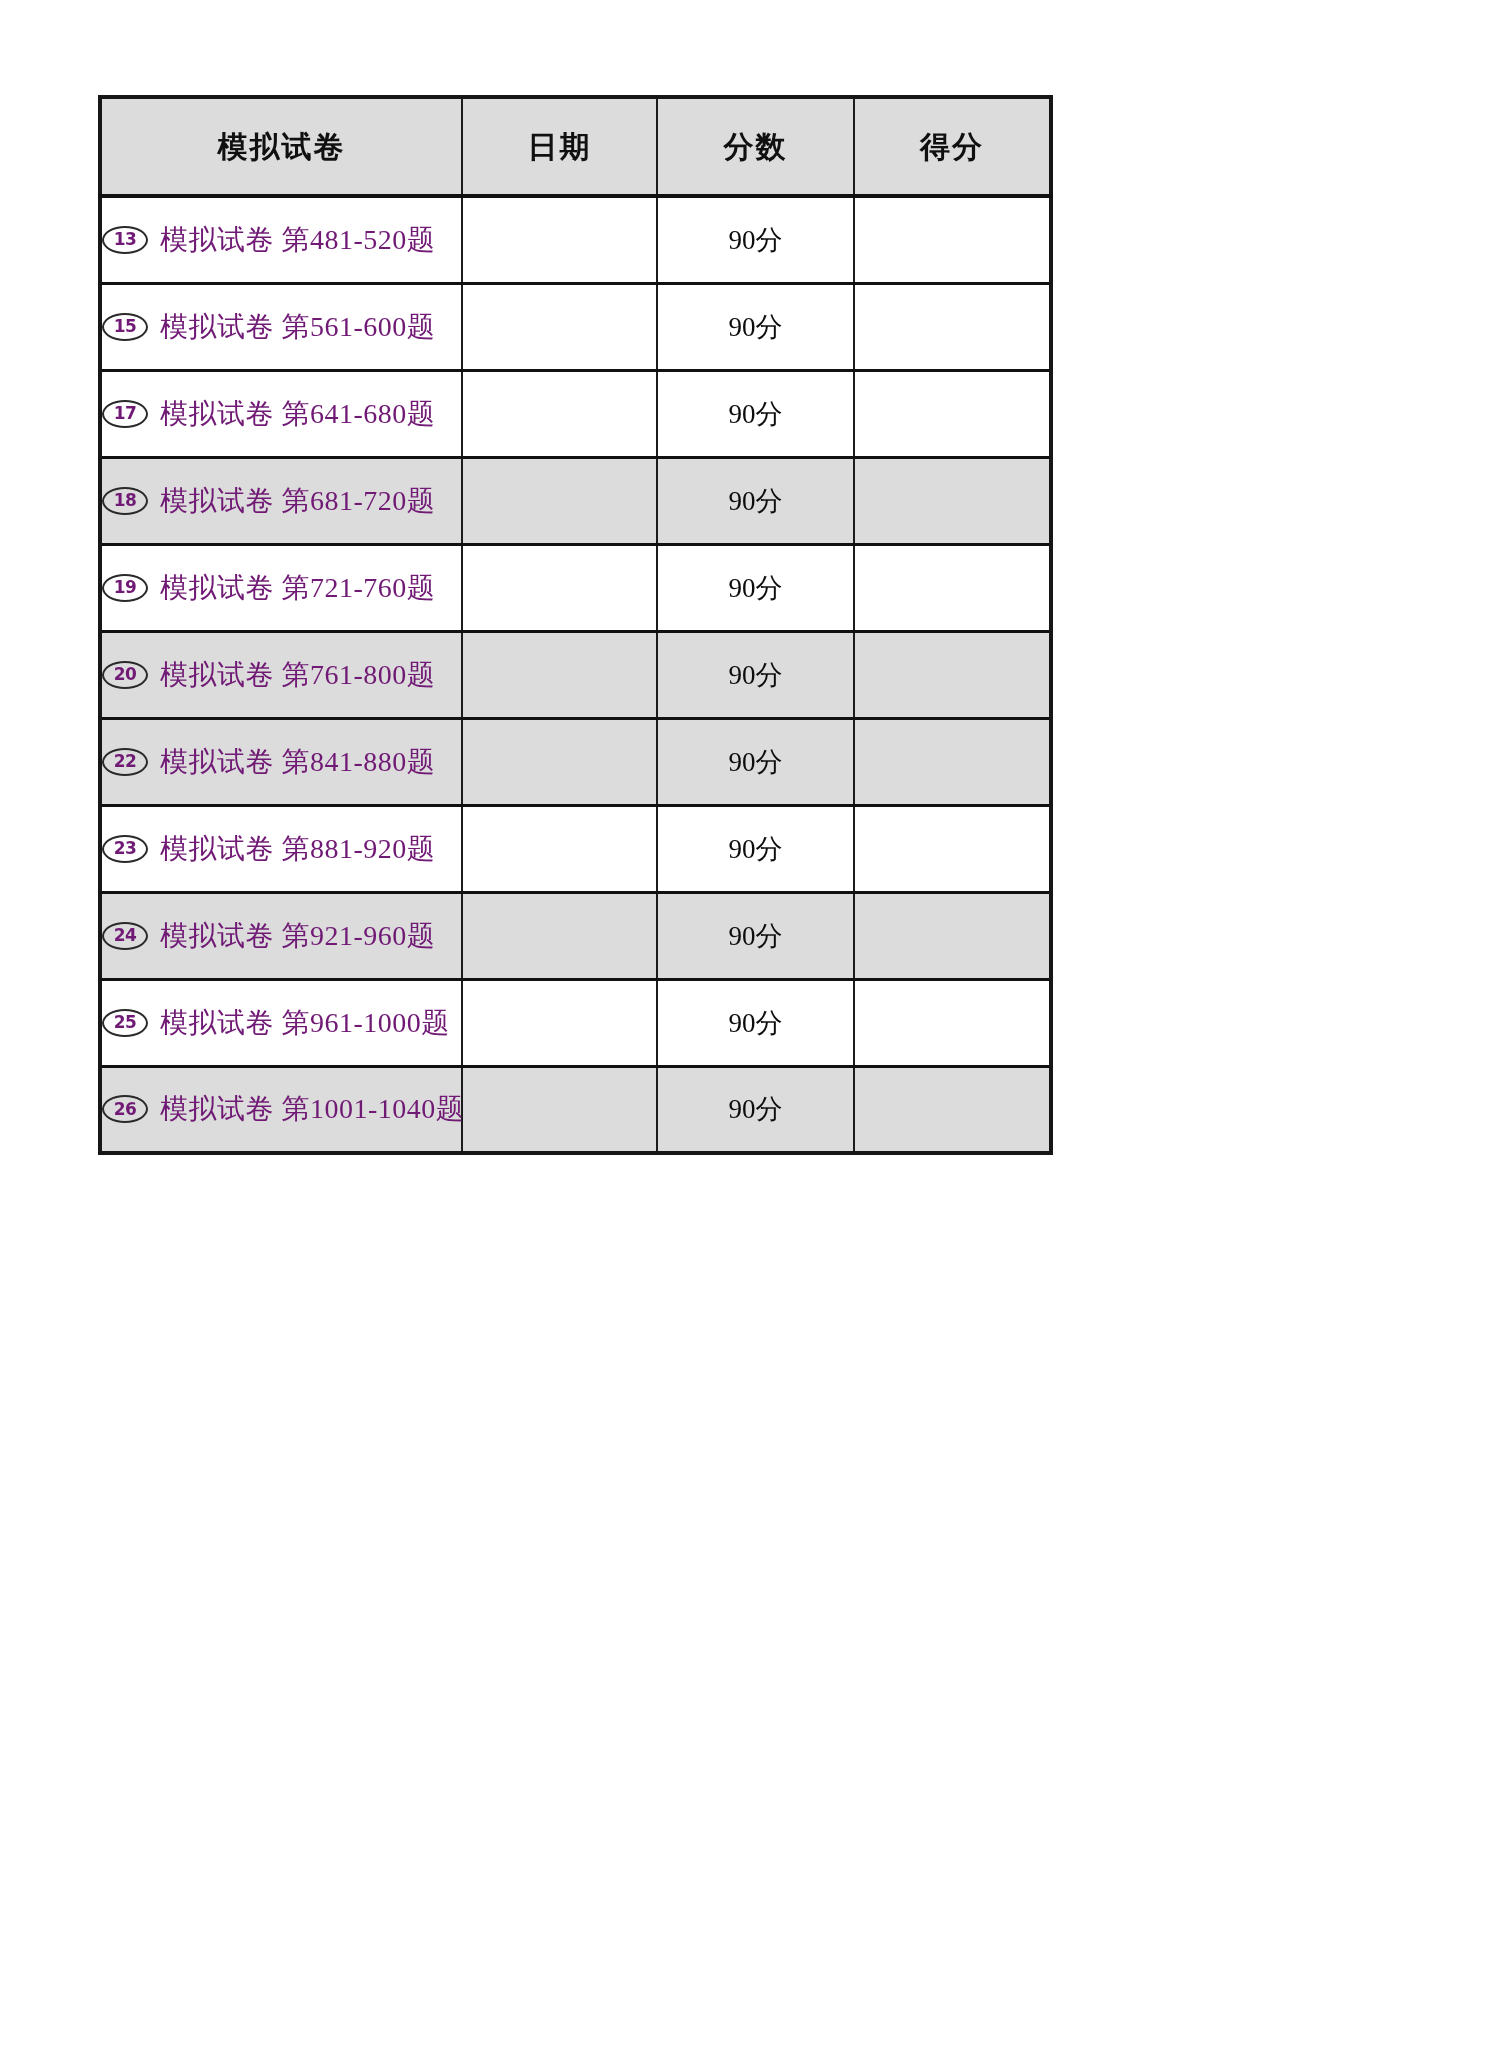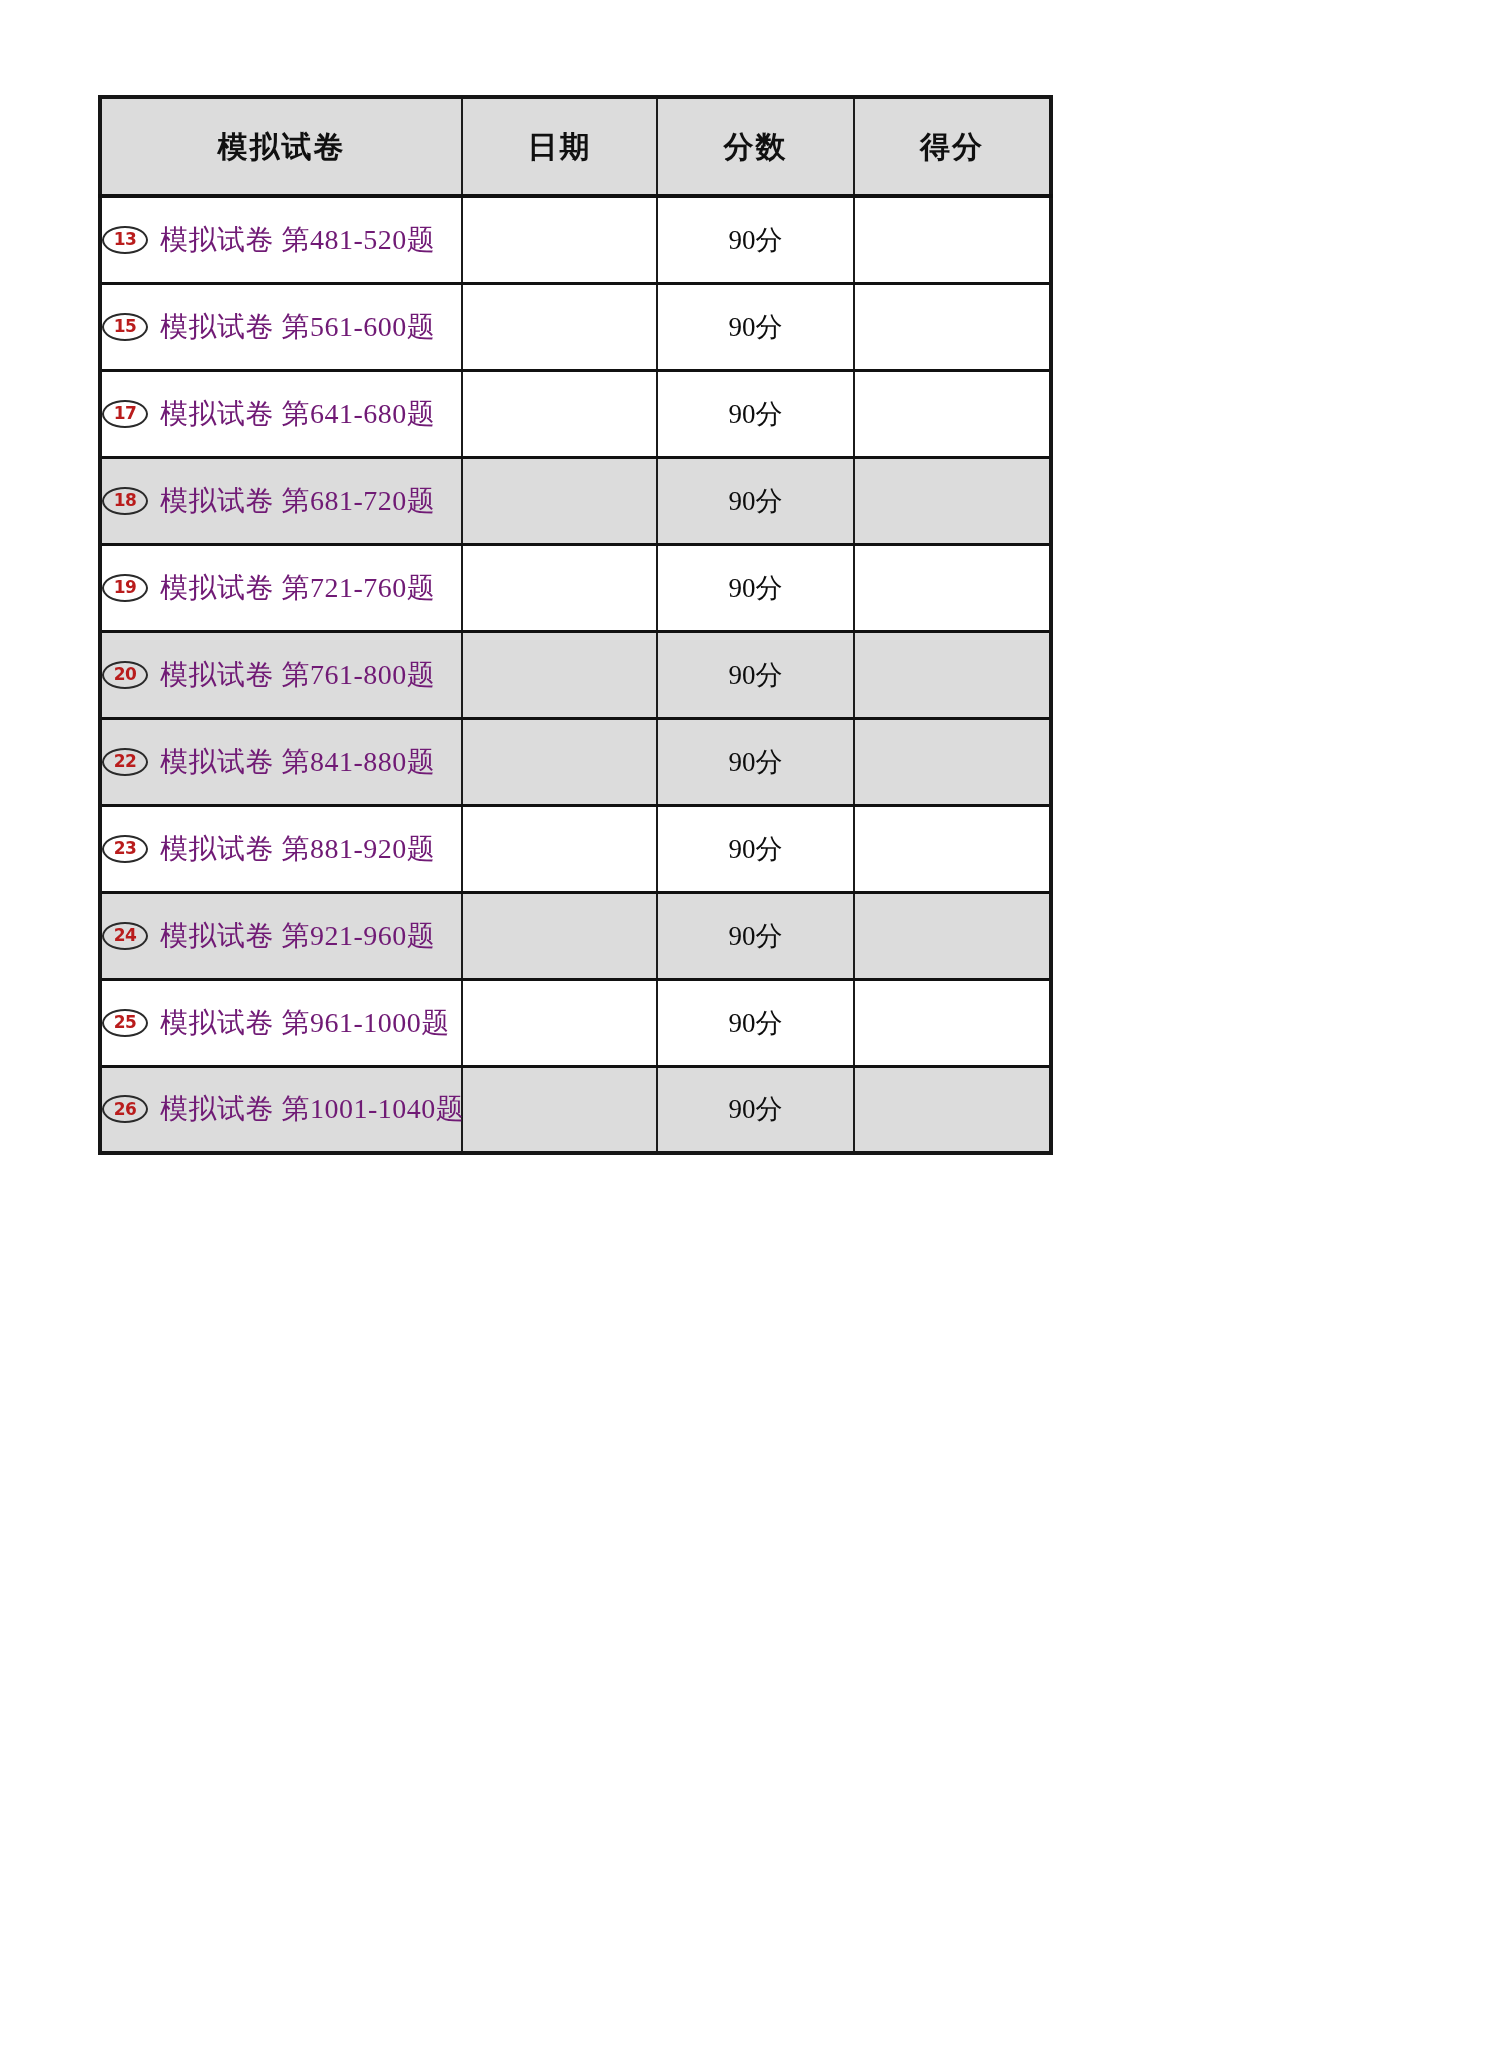--- a/index.html
+++ b/index.html
@@ -99,21 +99,21 @@
     border: 2px solid #2a2a2a;
     border-radius: 50% / 50%;
     box-sizing: border-box;
     flex: 0 0 auto;
     background: transparent;
   }
   .badge-num {
     font-family: "DejaVu Sans", "Liberation Sans", sans-serif;
     font-size: 17px;
     font-weight: 700;
-    color: #b91c1c;
+    color: #701a75;
     line-height: 1;
     letter-spacing: -0.5px;
   }
 
   .paper-label {
     font-size: 28px;
     color: #701a75;
     letter-spacing: 0.5px;
     font-family: "Liberation Serif", "DejaVu Serif", serif;
   }

